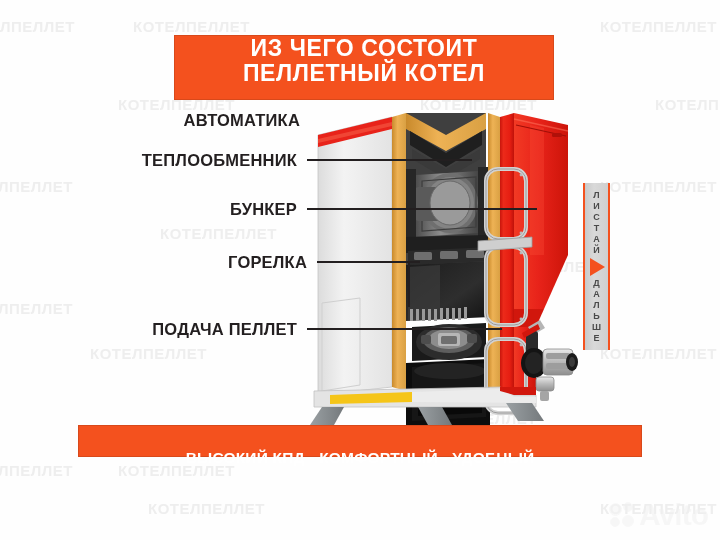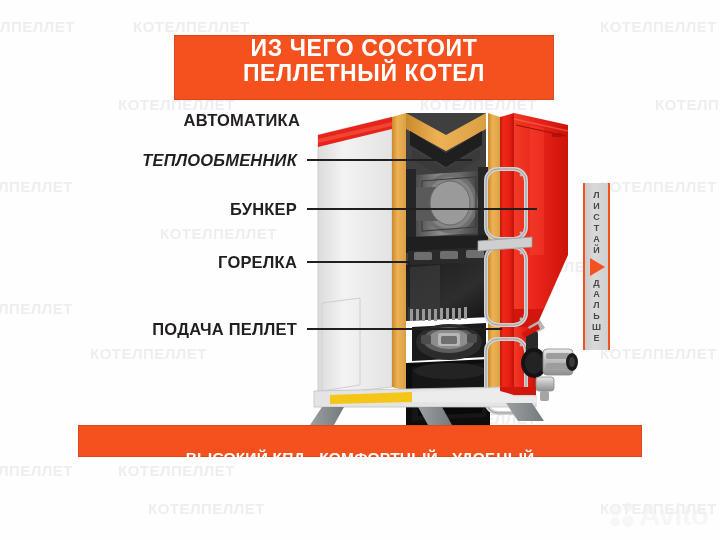--- a/index.html
+++ b/index.html
@@ -125,24 +125,24 @@
   .callout .leader {
     display: block;
     height: 2px;
     background: #231f20;
     margin-left: 10px;
   }
 
   
   #co-automatika   { left: 0px; top: 109px; width: 300px; justify-content: flex-end; }
   #co-teploobmen   { left: 0px; top: 149px; width: 480px; }
-  #co-teploobmen .lbl { width: 297px; font-style: italic; }
+  #co-teploobmen .lbl { width: 297px; }
   #co-bunker       { left: 0px; top: 198px; width: 545px; }
   #co-bunker .lbl  { width: 297px; }
-  #co-gorelka      { left: 0px; top: 251px; width: 420px; }
+  #co-gorelka      { left: 0px; top: 251px; width: 420px; justify-content: flex-end; }
   #co-gorelka .lbl { width: 297px; }
   #co-podacha      { left: 0px; top: 318px; width: 510px; }
   #co-podacha .lbl { width: 297px; }
 
   
   #gorelka-drop {
     position: absolute;
     left: 408px;
     top: 261px;
     width: 2px;

